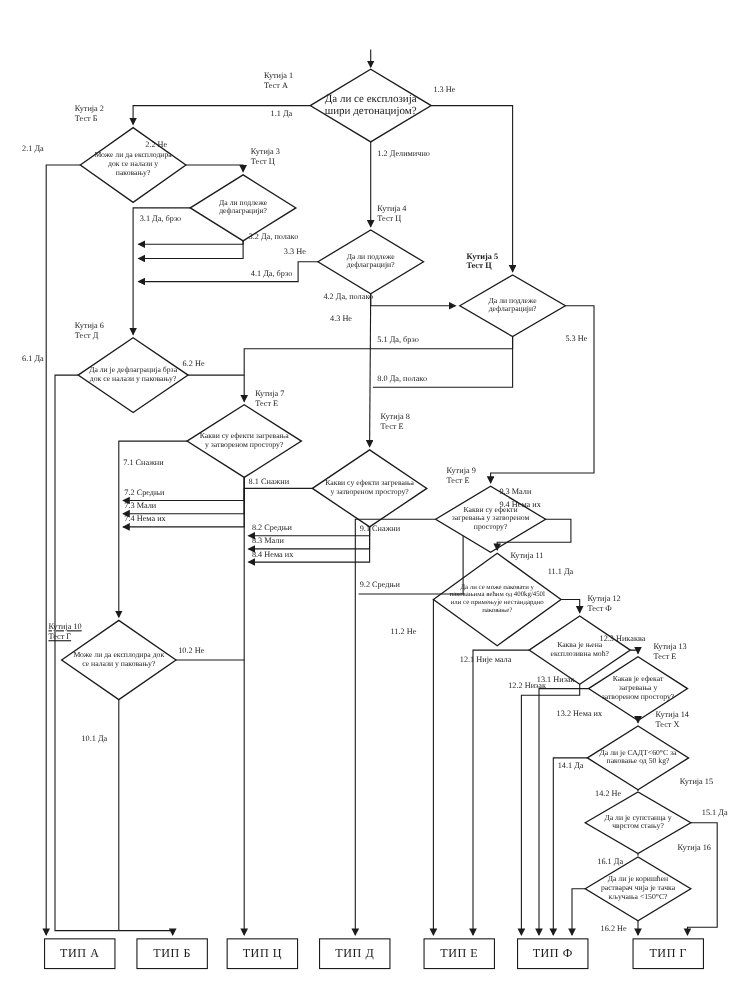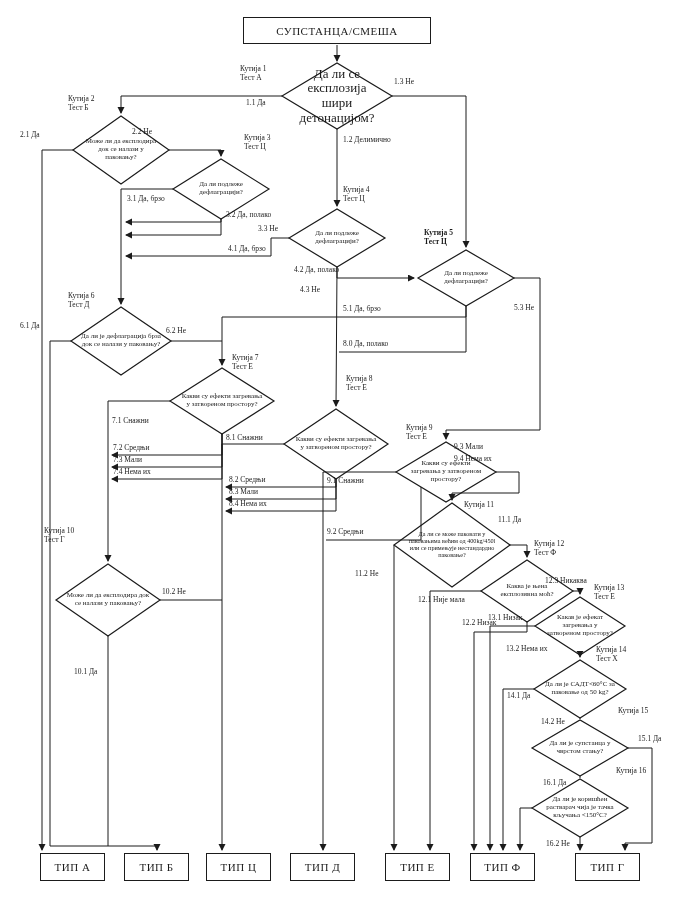--- a/index.html
+++ b/index.html
@@ -85,23 +85,20 @@
     <polyline points="535,626 490,626 490,850" marker-end="url(#arw)"></polyline>
     <polyline points="580,655 580,657" marker-end="url(#arw)"></polyline>
     <polyline points="534,689 503,689 503,850" marker-end="url(#arw)"></polyline>
     <polyline points="580,718 580,719"></polyline>
     <polyline points="580,776 580,778"></polyline>
     <polyline points="628,748 652,748 652,843 625,843 625,850" marker-end="url(#arw)"></polyline>
     <polyline points="532,808 520,808 520,850" marker-end="url(#arw)"></polyline>
     <polyline points="580,837 580,850" marker-end="url(#arw)"></polyline>
   </svg>
 
-  <div class="box" style="left:243px;top:17px;width:186px;height:25px;">
-    <span>СУПСТАНЦА/СМЕША</span>
-  </div>
 
   <div class="box" style="left:40px;top:853px;width:63px;height:26px;">
       <span>ТИП А</span>
     </div>
   <div class="box" style="left:124px;top:853px;width:63px;height:26px;">
       <span>ТИП Б</span>
     </div>
   <div class="box" style="left:206px;top:853px;width:63px;height:26px;">
       <span>ТИП Ц</span>
     </div>
@@ -111,21 +108,21 @@
   <div class="box" style="left:385px;top:853px;width:63px;height:26px;">
       <span>ТИП Е</span>
     </div>
   <div class="box" style="left:470px;top:853px;width:63px;height:26px;">
       <span>ТИП Ф</span>
     </div>
   <div class="box" style="left:575px;top:853px;width:63px;height:26px;">
       <span>ТИП Г</span>
     </div>
 
-  <div class="node" style="left:295px;top:71px;width:84px;height:50px;font-size:13px;">Да ли се експлозија шири детонацијом?</div>
+  <div class="node" style="left:295px;top:71px;width:84px;height:50px;font-size:10px;">Да ли се експлозија шири детонацијом?</div>
   <div class="node" style="left:83px;top:123px;width:76px;height:54px;">Може ли да експлодира док се налази у паковању?</div>
   <div class="node" style="left:186px;top:169px;width:70px;height:40px;">Да ли подлеже дефлаграцији?</div>
   <div class="node" style="left:302px;top:218px;width:70px;height:40px;">Да ли подлеже дефлаграцији?</div>
   <div class="node" style="left:431px;top:258px;width:70px;height:40px;">Да ли подлеже дефлаграцији?</div>
   <div class="node" style="left:81px;top:313px;width:80px;height:56px;">Да ли је дефлаграција брза док се налази у паковању?</div>
   <div class="node" style="left:180px;top:374px;width:84px;height:54px;">Какви су ефекти загревања у затвореном простору?</div>
   <div class="node" style="left:294px;top:416px;width:84px;height:56px;">Какви су ефекти загревања у затвореном простору?</div>
   <div class="node" style="left:406px;top:447px;width:80px;height:50px;">Какви су ефекти загревања у затвореном простору?</div>
   <div class="node" style="left:66px;top:571px;width:84px;height:58px;">Може ли да експлодира док се налази у паковању?</div>
   <div class="node sm" style="left:406px;top:509px;width:92px;height:72px;">Да ли се може паковати у паковањима већим од 400kg/450l или се примењује нестандардно паковање?</div>
@@ -136,21 +133,21 @@
   <div class="node" style="left:543px;top:784px;width:74px;height:48px;">Да ли је коришћен растварач чија је тачка кључања &lt;150°С?</div>
 
   <div class="tag" style="left:240px;top:64px;">
       <span>Кутија 1</span>
       <span>Тест А</span>
     </div>
   <div class="tag" style="left:68px;top:94px;">
       <span>Кутија 2</span>
       <span>Тест Б</span>
     </div>
-  <div class="tag" style="left:244px;top:133px;">
+  <div class="tag" style="left:228px;top:133px;">
       <span>Кутија 3</span>
       <span>Тест Ц</span>
     </div>
   <div class="tag" style="left:343px;top:185px;">
       <span>Кутија 4</span>
       <span>Тест Ц</span>
     </div>
   <div class="tag" style="left:424px;top:228px;font-weight:bold;">
       <span>Кутија 5</span>
       <span>Тест Ц</span>
@@ -164,21 +161,21 @@
       <span>Тест Е</span>
     </div>
   <div class="tag" style="left:346px;top:374px;">
       <span>Кутија 8</span>
       <span>Тест Е</span>
     </div>
   <div class="tag" style="left:406px;top:423px;">
       <span>Кутија 9</span>
       <span>Тест Е</span>
     </div>
-  <div class="tag" style="left:44px;top:526px;">
+  <div class="tag" style="left:44px;top:565px;text-decoration:underline;">
       <span>Кутија 10</span>
       <span>Тест Г</span>
     </div>
   <div class="tag" style="left:464px;top:500px;">
       <span>Кутија 11</span>
     </div>
   <div class="tag" style="left:534px;top:539px;">
       <span>Кутија 12</span>
       <span>Тест Ф</span>
     </div>

